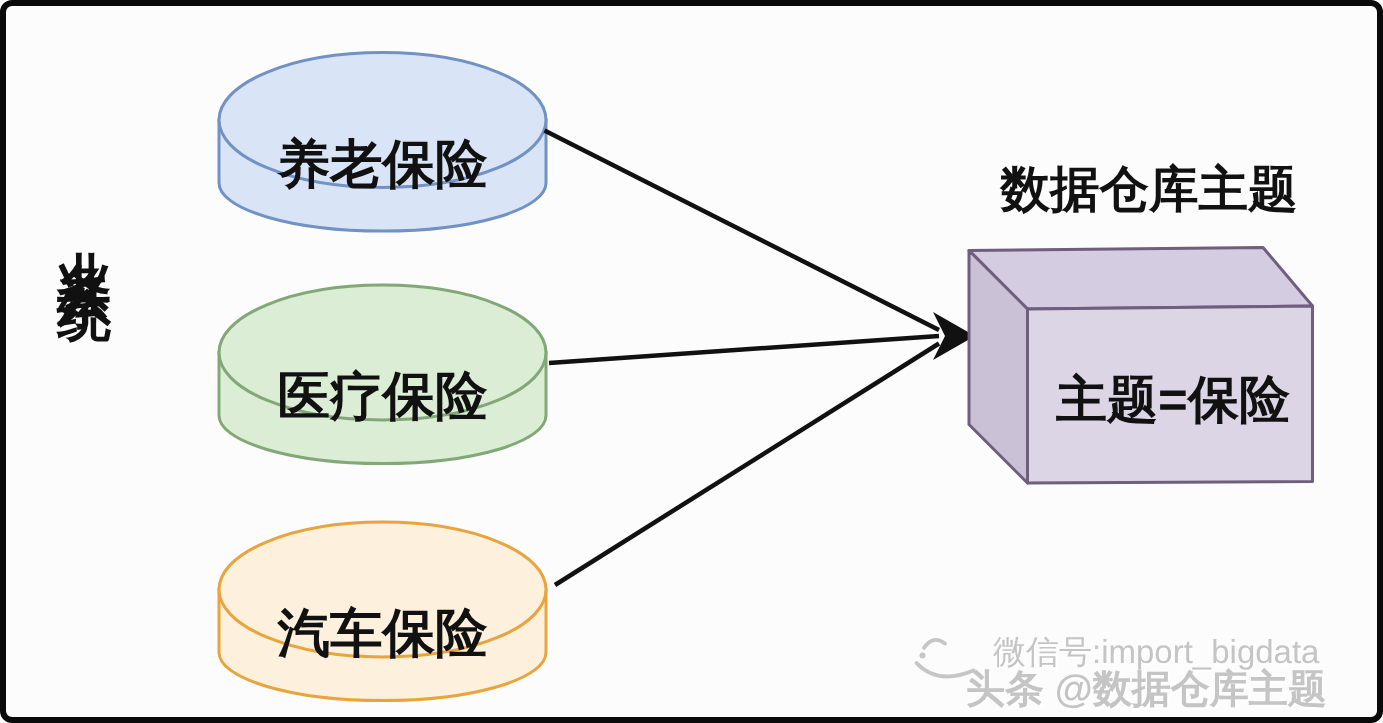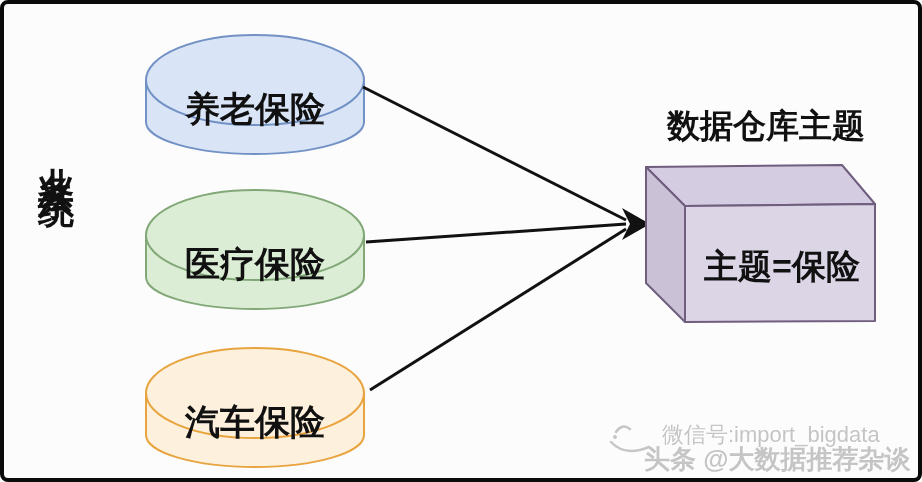--- a/index.html
+++ b/index.html
@@ -88,14 +88,14 @@
 
     <text class="dw-title" x="762" y="133">数据仓库主题</text>
   </svg>
 
   <svg class="wm-logo" width="48" height="42" viewBox="0 0 48 42">
     <path d="M10,14 q6,-9 14,-3" fill="none" stroke-width="2.5" stroke-linecap="round" stroke="#c6c6c6"></path>
     <path d="M5,24 q14,15 38,5" fill="none" stroke-width="2.5" stroke-linecap="round" stroke="#c6c6c6"></path>
     <circle cx="9" cy="19" r="2" fill="#c6c6c6"></circle>
   </svg>
   <div class="watermark wm-line1">微信号:import_bigdata</div>
-  <div class="watermark wm-line2">头条 @大数据推荐杂谈</div>
+  <div class="watermark wm-line2">头条 @数据仓库主题</div>
 </div>
 
 </body></html>

